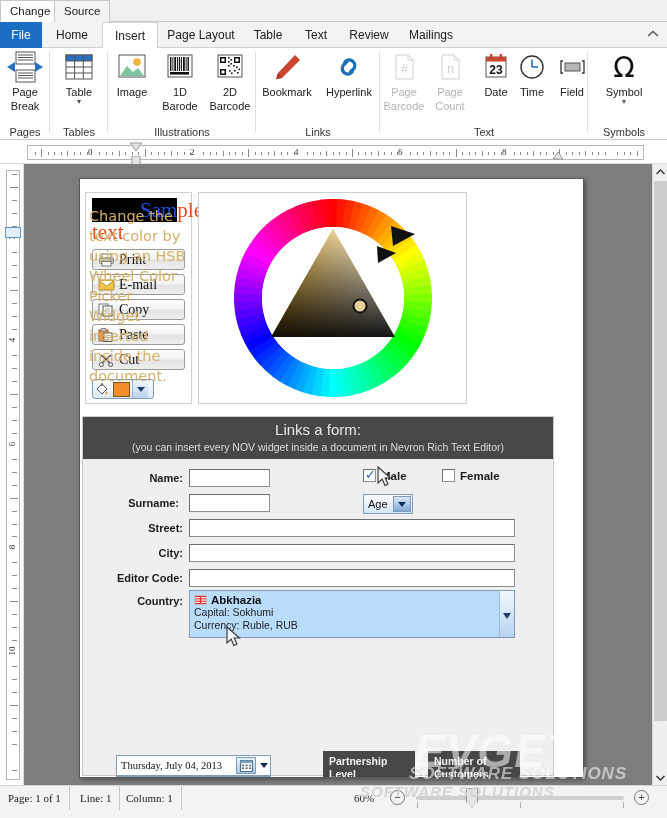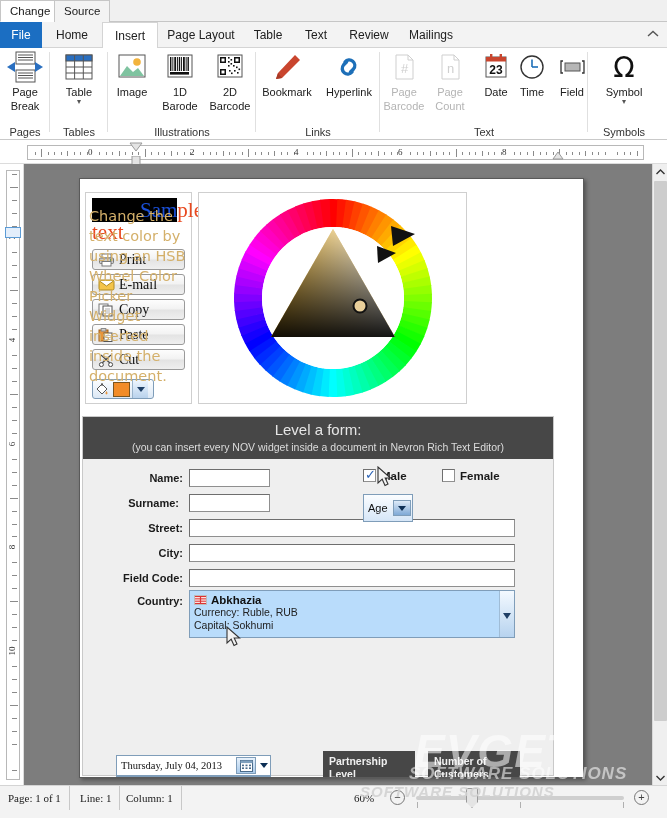--- a/index.html
+++ b/index.html
@@ -176,21 +176,21 @@
   .chk {
     position:absolute; width:13px; height:13px; background:#fff;
     border:1px solid #909090; border-top-color:#6f6f6f; border-left-color:#6f6f6f;
   }
   .chk .mark {
     position:absolute; left:1px; top:-2px; font-size:13px; color:#2a62b6; line-height:13px;
   }
   .chklabel { position:absolute; font-size:11.5px; font-weight:bold; color:#1a1a1a; }
 
   .combo {
-    position:absolute; height:28px;
+    position:absolute; height:20px;
     border:1px solid #7f9db9; background:linear-gradient(to bottom,#fbfdff,#d6e6f7);
     font-size:11px; color:#111; display:flex; align-items:center;
   }
   .combo .ctext { padding-left:4px; flex:1; }
   .combo .carrow {
     width:18px; height:16px; margin-right:1px;
     border:1px solid #7f9db9;
     background:linear-gradient(to bottom,#ddeaf8,#7fa9d6);
     display:flex; align-items:center; justify-content:center;
   }
@@ -914,57 +914,57 @@
           </svg>
         </div>
 
         <div id="notepanel">
           <div class="notetext">Change the text color by using an HSB Wheel Color Picker Widget inserted inside the document.</div>
         </div>
       </div>
 
       <div class="formcard">
         <div class="formhead">
-          <div class="h1">Level a form:</div>
+          <div class="h1">Links a form:</div>
           <div class="h2">(you can insert every NOV widget inside a document in Nevron Rich Text Editor)</div>
         </div>
 
         <div class="flabel" style="left:12px; top:55px">Name:</div>
         <div class="finput" style="left:106px; top:52px; width:81px"></div>
 
         <div class="flabel" style="left:8px; top:80px">Surname:</div>
         <div class="finput" style="left:106px; top:77px; width:81px"></div>
 
         <div class="flabel" style="left:12px; top:105px">Street:</div>
         <div class="finput" style="left:106px; top:102px; width:326px"></div>
 
         <div class="flabel" style="left:12px; top:130px">City:</div>
         <div class="finput" style="left:106px; top:127px; width:326px"></div>
 
-        <div class="flabel" style="left:12px; top:155px">Field Code:</div>
+        <div class="flabel" style="left:12px; top:155px">Editor Code:</div>
         <div class="finput" style="left:106px; top:152px; width:326px"></div>
 
         <div class="flabel" style="left:12px; top:178px">Country:</div>
         <div class="listbox" style="left:106px; top:173px; width:326px; height:48px">
           <div class="lb-main">
             <div class="lb-title">
               <span class="flag">
                 <svg width="11" height="8" viewBox="0 0 11 8" style="display:block">
                   <rect width="11" height="8" fill="#fff"></rect>
                   <rect y="0" width="11" height="1.15" fill="#d33"></rect>
                   <rect y="2.3" width="11" height="1.15" fill="#d33"></rect>
                   <rect y="4.6" width="11" height="1.15" fill="#d33"></rect>
                   <rect y="6.85" width="11" height="1.15" fill="#d33"></rect>
                   <rect x="4.9" y="0" width="1.2" height="8" fill="#d33"></rect>
                 </svg>
               </span>
               <span>Abkhazia</span>
             </div>
+            <div class="lb-sub">Capital: Sokhumi</div>
             <div class="lb-sub">Currency: Ruble, RUB</div>
-            <div class="lb-sub">Capital: Sokhumi</div>
           </div>
           <div class="lb-scroll">
             <span>
               <svg width="8" height="6" viewBox="0 0 8 6">
                   <path d="M0 0 L8 0 L4 6 Z" fill="#1f3f66"></path>
                 </svg>
             </span>
           </div>
         </div>
 

